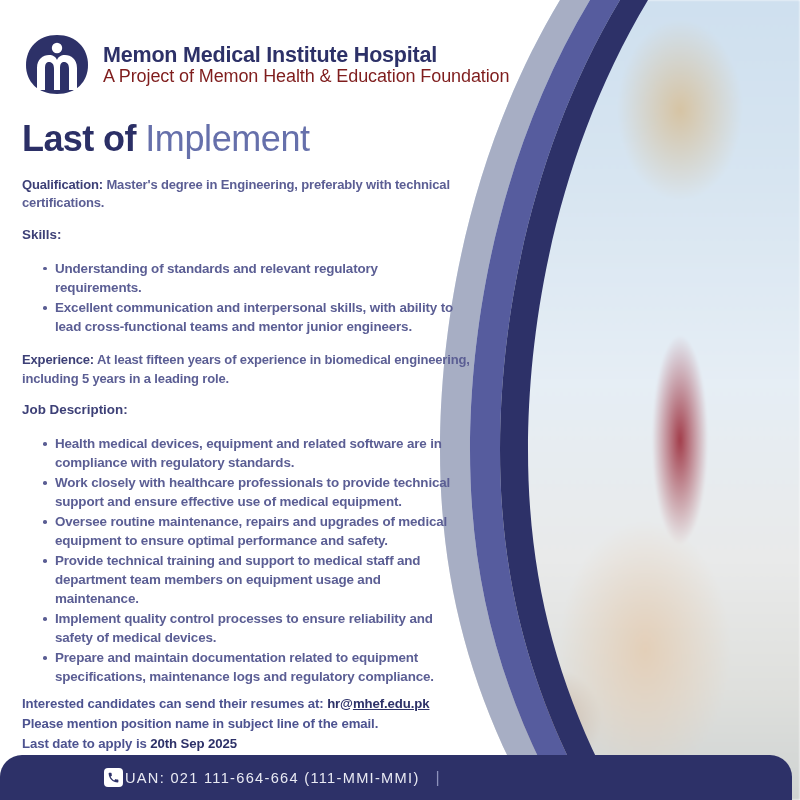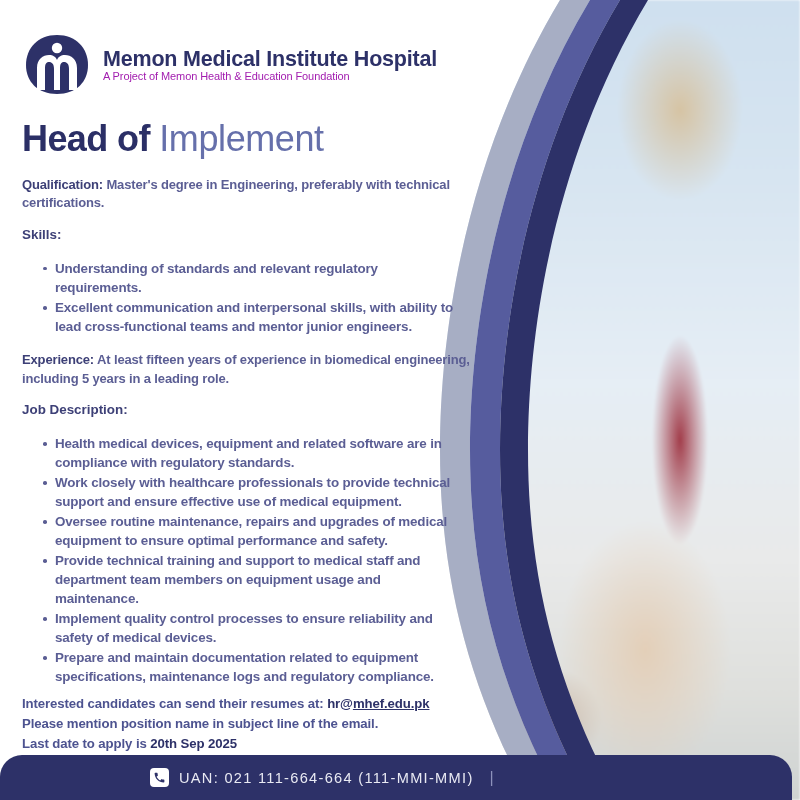--- a/index.html
+++ b/index.html
@@ -26,21 +26,21 @@
   .swoosh{position:absolute;left:0;top:0;width:800px;height:800px;}
 
   
   .logo-row{position:absolute;left:24px;top:34px;display:flex;align-items:center;gap:13px;}
   .logo-mark{width:66px;height:62px;flex:0 0 auto;}
   .logo-text{display:flex;flex-direction:column;line-height:1.06;}
   .org-name{
     font-size:21.5px;font-weight:bold;color:#2d3168;letter-spacing:-.2px;white-space:nowrap;
   }
   .org-sub{
-    font-size:11px;font-weight:400;color:#a21caf;letter-spacing:-.1px;white-space:nowrap;margin-top:0;
+    font-size:18px;font-weight:400;color:#7f1d1d;letter-spacing:-.1px;white-space:nowrap;margin-top:0;
   }
 
   
   .job-title{position:absolute;left:22px;top:118px;white-space:nowrap;}
   .job-title .t1{font-size:36px;font-weight:bold;color:#2b2f66;letter-spacing:-.6px;}
   .job-title .t2{font-size:36px;font-weight:400;color:#6670ab;letter-spacing:-.4px;}
 
   
   .content{position:absolute;left:22px;top:176px;width:452px;color:#5b5e94;}
   .blk{margin-bottom:12px;}
@@ -64,21 +64,21 @@
   .apply .email{font-weight:bold;color:#2d3168;}
   .apply .email u{text-decoration:underline;}
   .apply .date{font-weight:bold;color:#2d3168;}
 
   
   .footer{
     position:absolute;left:0;top:755px;width:792px;height:45px;
     background:#2d3168;border-radius:22px 22px 0 0;
     display:flex;align-items:center;padding-left:104px;box-sizing:border-box;gap:0;
   }
-  .f-item{display:flex;align-items:center;gap:10px;margin-left:46px;}
+  .f-item{display:flex;align-items:center;gap:2px;}
   .f-ico{
     width:19px;height:19px;background:#ffffff;border-radius:4px;
     display:flex;align-items:center;justify-content:center;flex:0 0 auto;
   }
   .f-text{
     color:#e9eaf3;font-size:14.6px;letter-spacing:1.3px;white-space:nowrap;font-weight:400;
   }
   .f-sep{color:#8d92bb;font-size:16px;margin:0 16px;}
 </style>
 </head>
@@ -109,21 +109,21 @@
       <circle cx="33" cy="14" r="5.2" fill="#ffffff"></circle>
       <path d="M13 56 L13 34 C13 25 19 21 25 21 C29 21 32 23 33 26 C34 23 37 21 41 21 C47 21 53 25 53 34 L53 56 L45 56 L45 35 C45 30 43 28 40 28 C37 28 36 30 36 35 L36 56 L30 56 L30 35 C30 30 28 28 25 28 C22 28 21 30 21 35 L21 56 Z" fill="#ffffff"></path>
     </svg>
     <div class="logo-text">
       <div class="org-name">Memon Medical Institute Hospital</div>
       <div class="org-sub">A Project of Memon Health &amp; Education Foundation</div>
     </div>
   </div>
 
   <div class="job-title">
-    <span class="t1">Head of </span><span class="t2">Implement</span>
+    <span class="t1">Last of </span><span class="t2">Implement</span>
   </div>
 
   <div class="content">
 
     <div class="blk">
       <div class="para"><span class="lbl">Qualification:</span><span class="val"> Master's degree in Engineering, preferably with technical certifications.</span></div>
     </div>
 
     <div class="blk">
       <div class="sec-label">Skills:</div>

